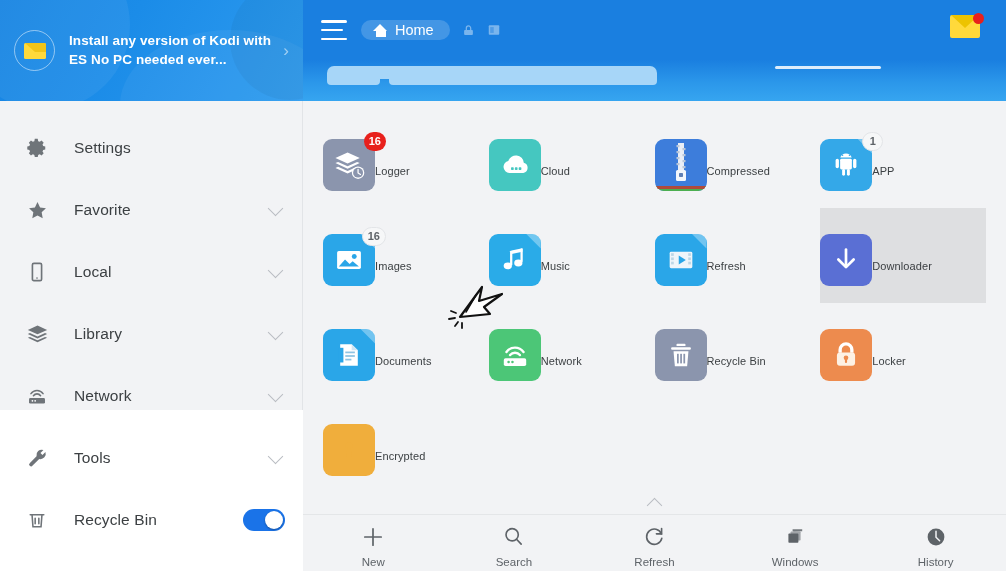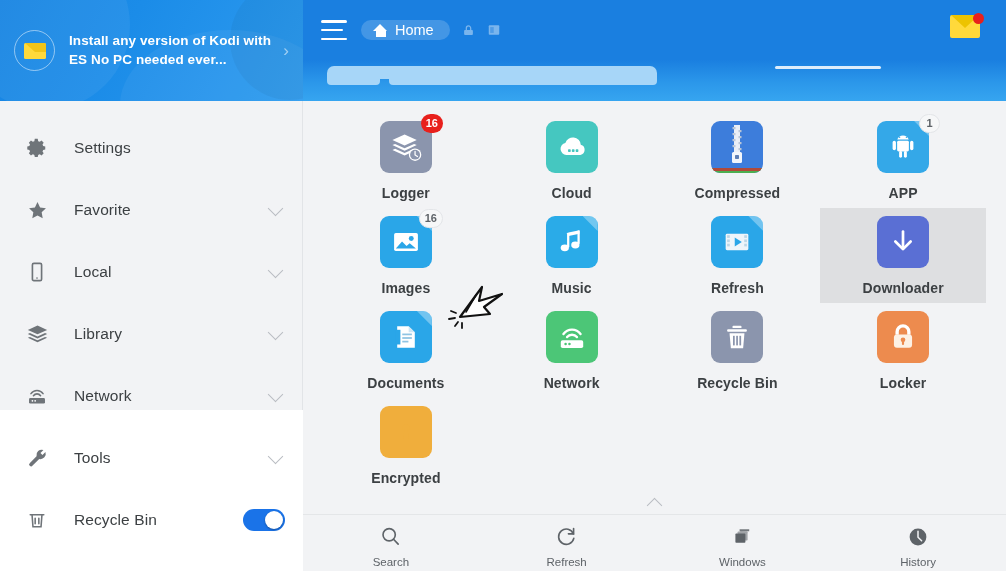--- a/index.html
+++ b/index.html
@@ -187,34 +187,34 @@
   
   #grid {
     flex: 1; background: #f2f3f5; position: relative;
     padding: 12px 20px 0 20px;
     display: grid;
     grid-template-columns: repeat(4, 1fr);
     grid-auto-rows: 95px;
     align-content: start;
   }
   .cell {
-    display: flex; flex-direction: column; align-items: center;
+    display: flex; flex-direction: row; align-items: center;
     justify-content: flex-start; padding-top: 8px; cursor: pointer;
     position: relative;
   }
   .cell.selected { background: #dedfe1; }
   .cell-ico-wrap { position: relative; width: 52px; height: 52px; }
   .cell-ico {
     width: 52px; height: 52px; border-radius: 9px;
     display: flex; align-items: center; justify-content: center;
     position: relative; overflow: hidden;
   }
   .cell-label {
-    margin-top: 12px; font-size: 14px; color: #3c4043;
-    letter-spacing: 0.1px; white-space: nowrap; font-weight: bold;
+    margin-top: 12px; font-size: 11px; color: #3c4043;
+    letter-spacing: 0.1px; white-space: nowrap;
   }
   .badge {
     position: absolute; min-width: 21px; height: 19px; padding: 0 5px;
     border-radius: 10px; top: -7px; right: -11px;
     display: flex; align-items: center; justify-content: center;
     font-size: 11px; font-weight: bold; line-height: 1;
   }
   .badge.red { background: #e8201c; color: #ffffff; }
   .badge.light { background: #f6f7f8; color: #5e6368; border: 1px solid #e3e5e8; }
 
@@ -620,20 +620,28 @@
       </div>
 
     </div>
 
     <div id="collapse-strip">
       <span class="caret-up"></span>
     </div>
 
     <div id="bottombar">
 
+      <div class="bb-item">
+        <span class="bb-ico">
+          <svg width="24" height="24" viewBox="0 0 24 24" fill="none" stroke="#5e6368" stroke-width="1.7" stroke-linecap="round">
+            <path d="M12 3.8v16.4M3.8 12h16.4"></path>
+          </svg>
+        </span>
+        <span class="bb-label">New</span>
+      </div>
 
       <div class="bb-item">
         <span class="bb-ico">
           <svg width="23" height="23" viewBox="0 0 24 24" fill="none" stroke="#5e6368" stroke-width="1.7" stroke-linecap="round">
             <circle cx="10.6" cy="10.2" r="6.4"></circle>
             <path d="M15.4 15.1l4.6 4.9"></path>
           </svg>
         </span>
         <span class="bb-label">Search</span>
       </div>

